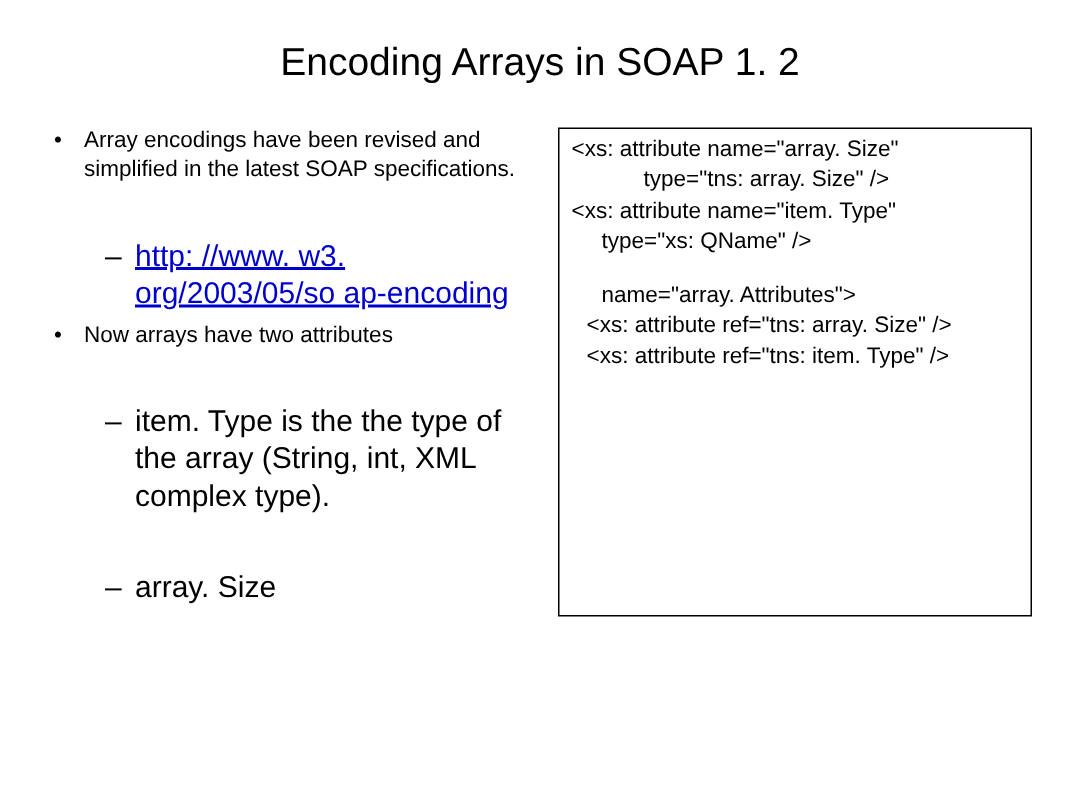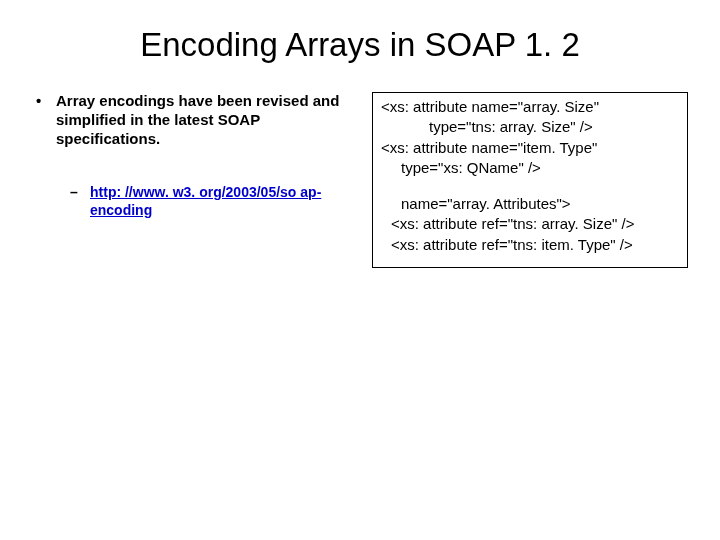--- a/index.html
+++ b/index.html
@@ -11,21 +11,21 @@
     font-family: Arial, Helvetica, sans-serif;
     color: #000;
   }
   .slide {
     box-sizing: border-box;
     width: 720px;
     height: 540px;
     padding: 20px 30px 20px 30px;
   }
   .title {
-    font-size: 33px;
+    font-size: 26px;
     text-align: center;
     margin: 6px 0 28px 0;
     font-weight: 400;
   }
   .cols {
     display: flex;
     gap: 14px;
   }
   .left {
     width: 328px;
@@ -37,21 +37,20 @@
     box-sizing: border-box;
     border: 1px solid #000;
     padding: 4px 8px 12px 8px;
     font-size: 15px;
     line-height: 1.35;
   }
   ul.b1 {
     list-style: none;
     padding: 0;
     margin: 0;
-    font-weight: bold;
   }
   ul.b1 > li {
     position: relative;
     padding-left: 26px;
     margin-bottom: 6px;
   }
   ul.b1 > li::before {
     content: "•";
     position: absolute;
     left: 6px;
@@ -60,21 +59,21 @@
   }
   ul.b2 {
     list-style: none;
     padding: 0;
     margin: 4px 0 6px 0;
   }
   ul.b2 > li {
     position: relative;
     padding-left: 34px;
     margin-bottom: 4px;
-    font-size: 14px;
+    font-size: 20px;
     margin-top: 36px;
   }
   ul.b2 > li::before {
     content: "–";
     position: absolute;
     left: 14px;
     top: 0;
   }
   a.link {
     color: #0000cc;
@@ -100,20 +99,27 @@
     <div class="left">
       <ul class="b1">
         <li>
           <span>Array encodings have been revised and simplified in the latest SOAP specifications.</span>
           <ul class="b2">
             <li>
               <a class="link">http: //www. w3. org/2003/05/so ap-encoding</a>
             </li>
           </ul>
         </li>
+        <li>
+          <span>Now arrays have two attributes</span>
+          <ul class="b2">
+            <li>item. Type is the the type of the array (String, int, XML complex type).</li>
+            <li>array. Size</li>
+          </ul>
+        </li>
       </ul>
     </div>
 
     <div class="right">
       <div class="code-line">&lt;xs: attribute name="array. Size"</div>
       <div class="code-line ind1">type="tns: array. Size" /&gt;</div>
       <div class="code-line">&lt;xs: attribute name="item. Type"</div>
       <div class="code-line ind2">type="xs: QName" /&gt;</div>
       <div class="spacer"></div>
       <div class="code-line ind2">name="array. Attributes"&gt;</div>

